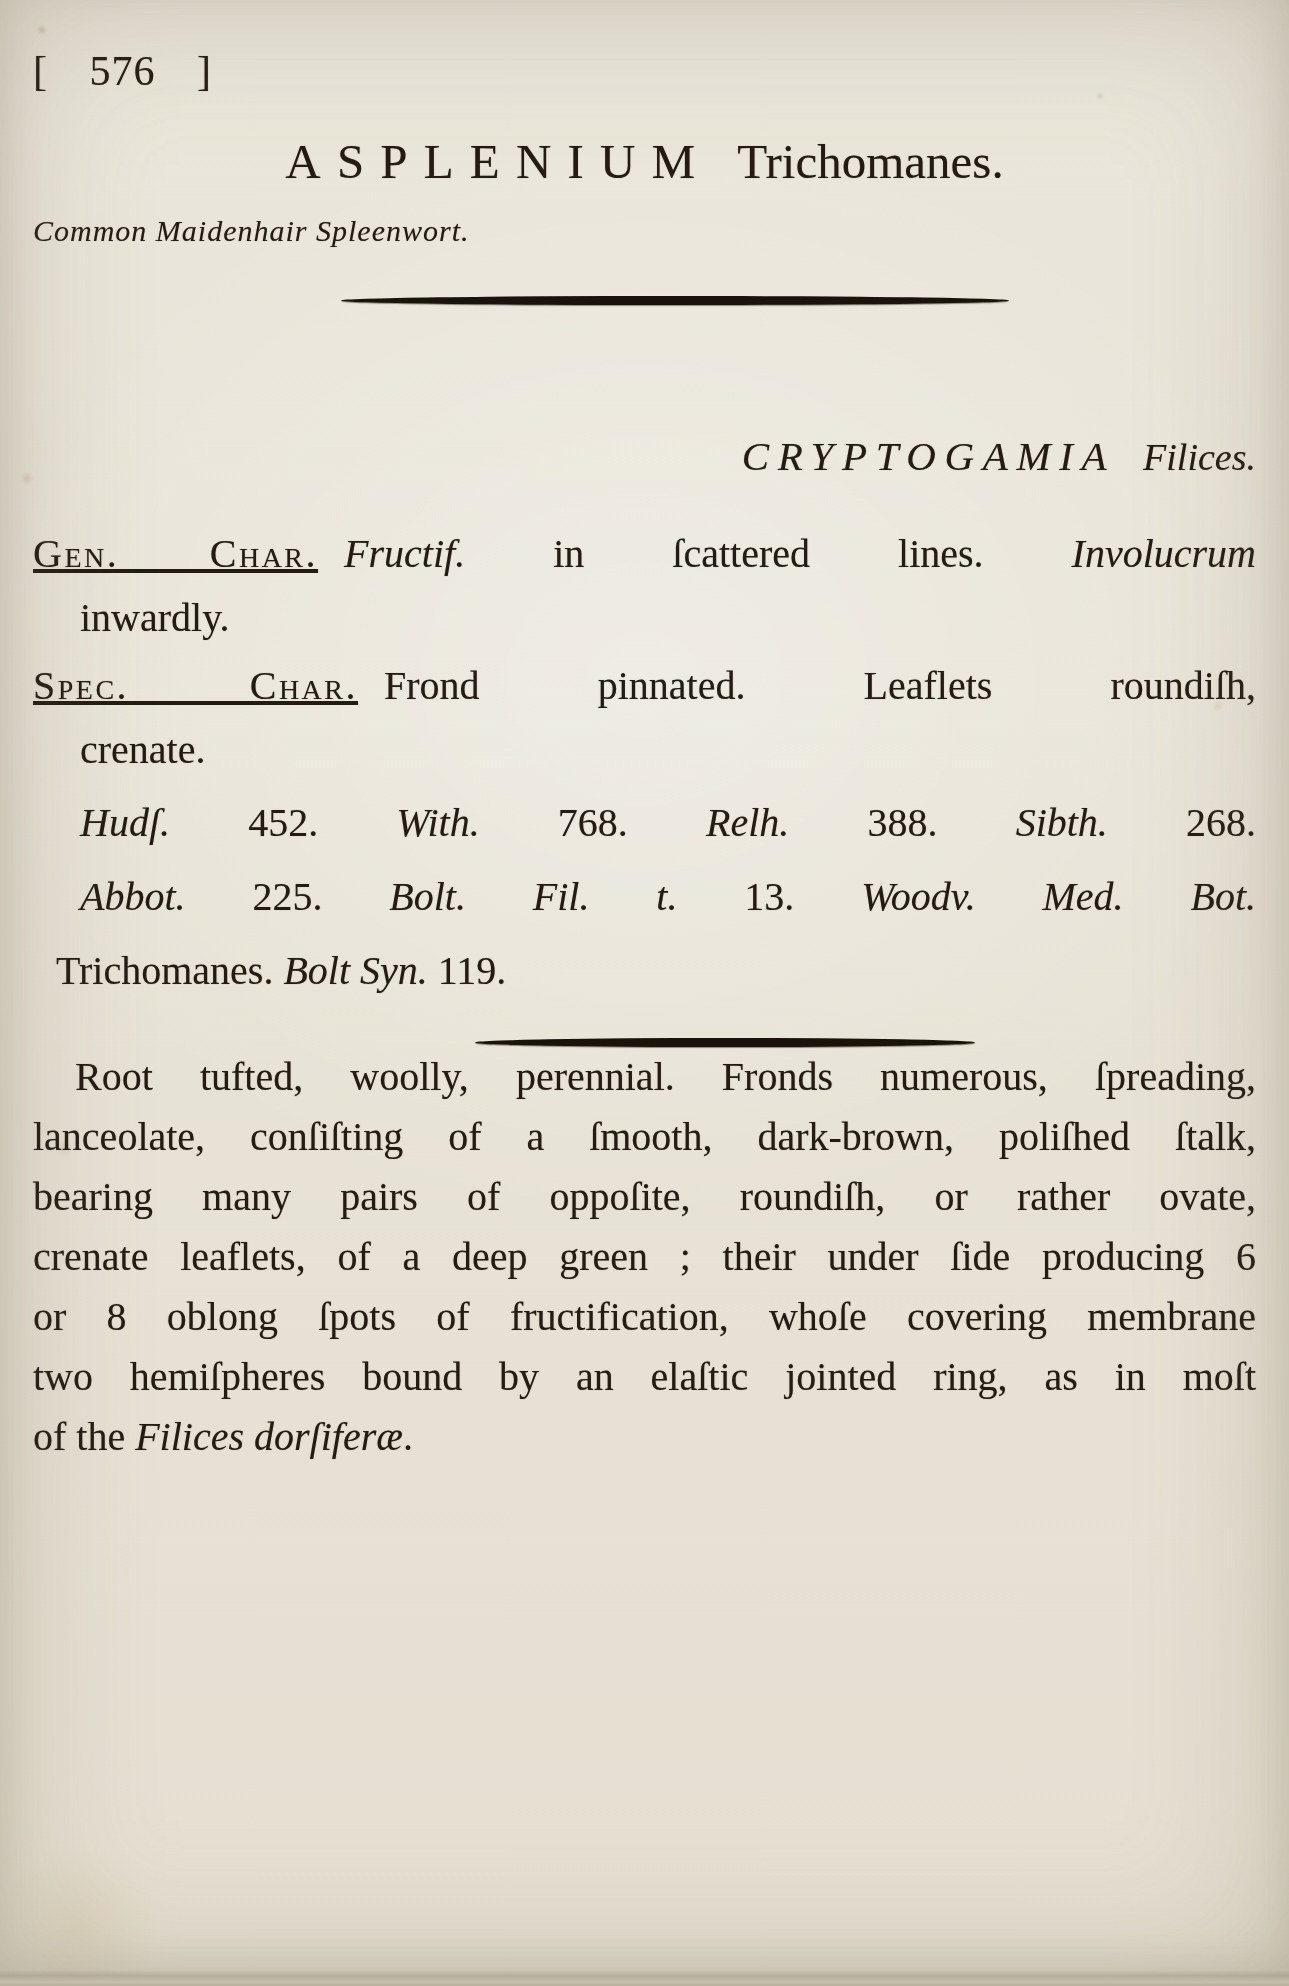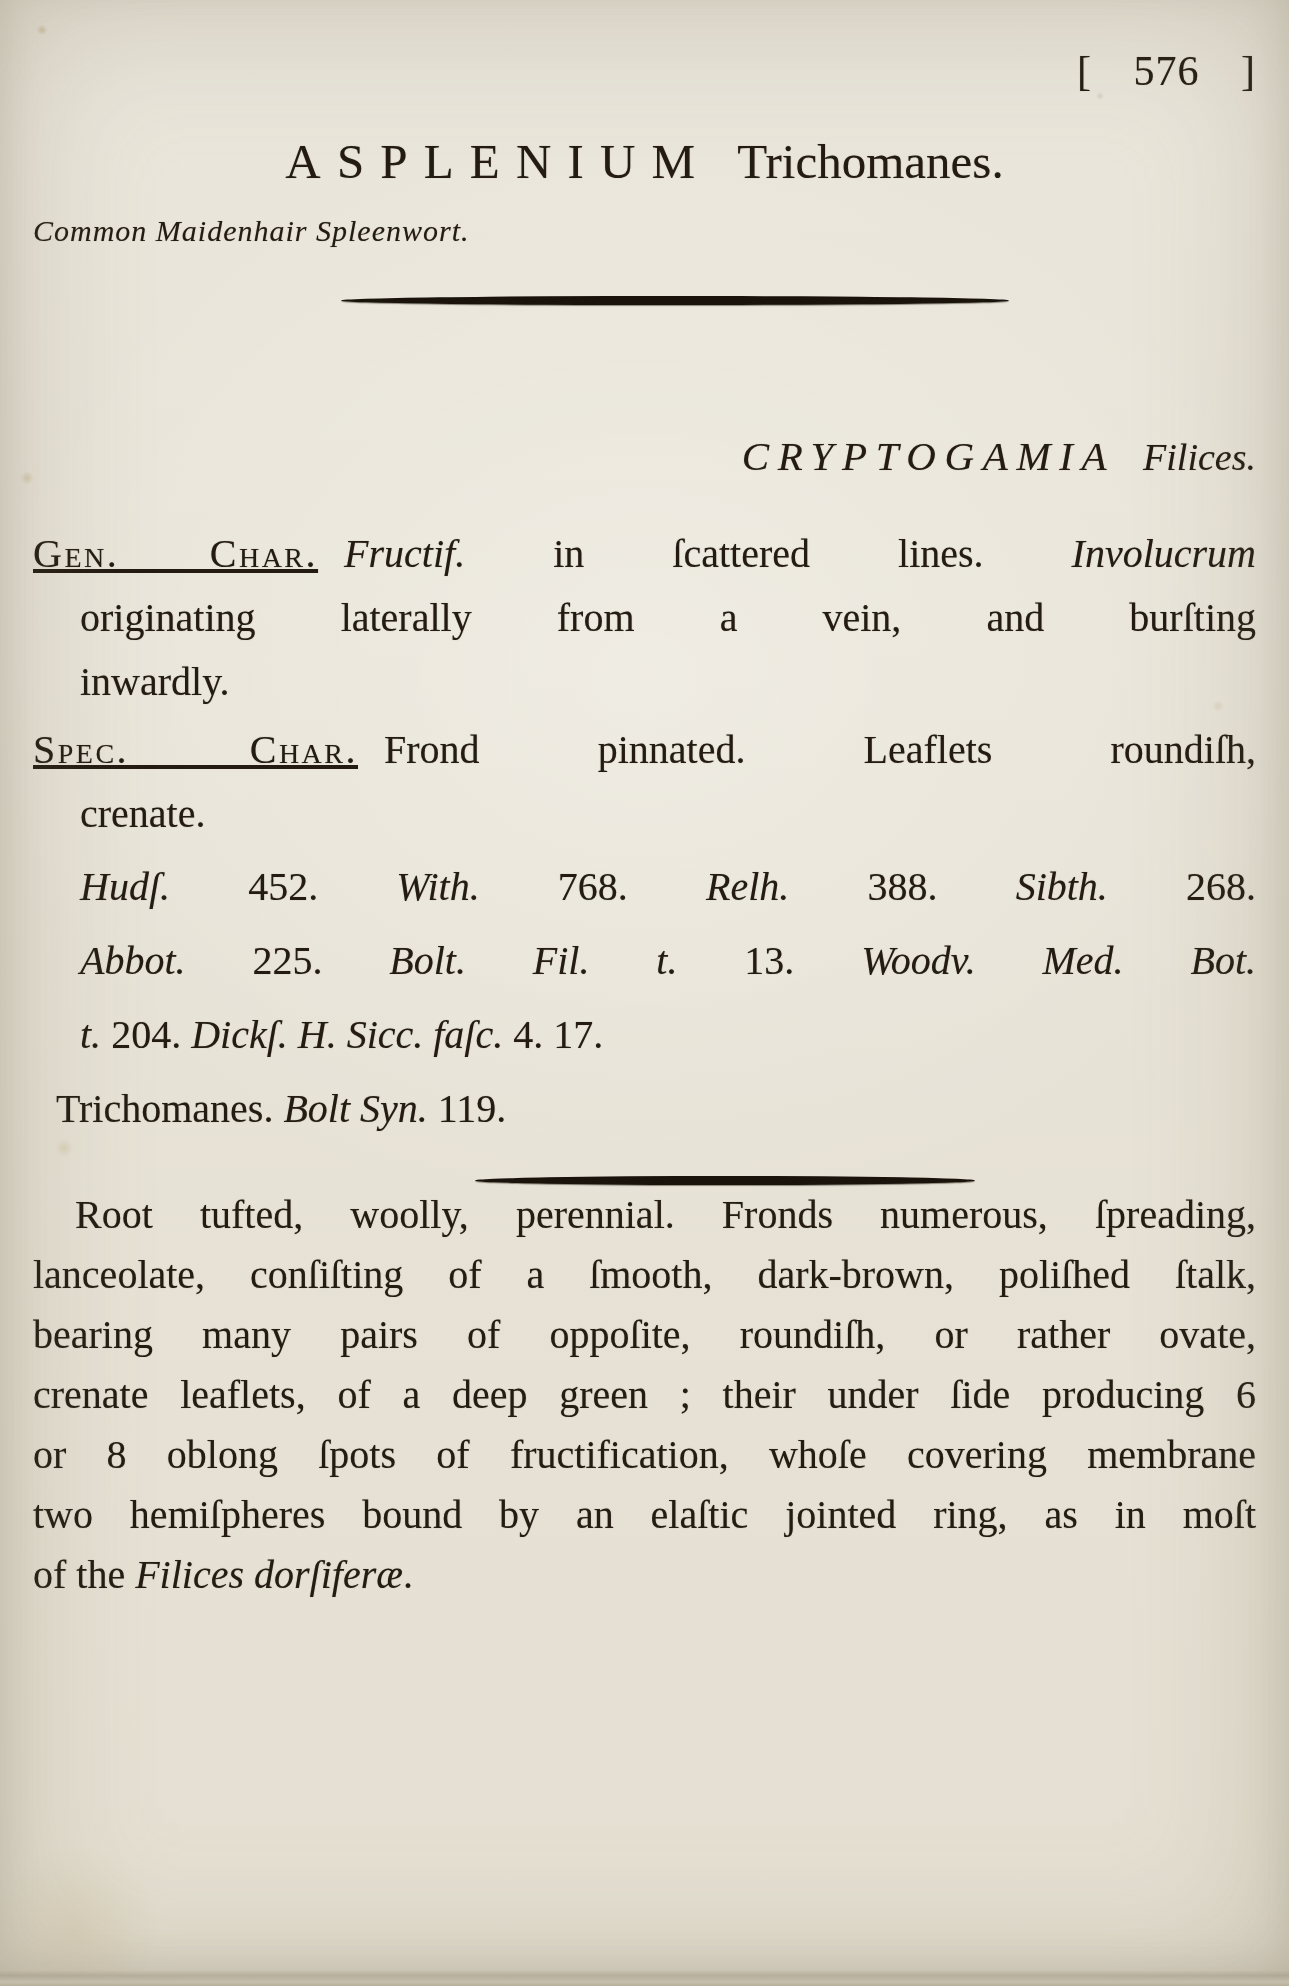--- a/index.html
+++ b/index.html
@@ -19,21 +19,21 @@
   }
   .vignette{position:absolute;inset:0;pointer-events:none;
     box-shadow:inset 0 0 150px rgba(120,105,80,.30), inset 0 -18px 40px rgba(110,98,78,.18);}
   .bottom-edge{position:absolute;left:0;right:0;bottom:0;height:16px;
     background:linear-gradient(rgba(150,140,118,0), rgba(140,130,108,.30) 35%, #c6bfae 75%, #b7af9c);}
   .page{
     position:absolute;inset:0;padding:44px 33px 0;box-sizing:border-box;
     color:#241c13;
     text-shadow:0 0 1px rgba(36,28,19,.38);
   }
-  .pagenum{text-align:right;font-size:42px;line-height:54px;word-spacing:30px;letter-spacing:1px;white-space:pre;}
+  .pagenum{text-align:left;font-size:42px;line-height:54px;word-spacing:30px;letter-spacing:1px;white-space:pre;}
   .title{margin-top:34px;text-align:center;font-size:49px;line-height:60px;white-space:nowrap;}
   .genus{letter-spacing:.33em;margin-right:26px;}
   .common{margin-top:10px;text-align:left;font-style:italic;font-size:30px;line-height:58px;letter-spacing:1px;}
   .rule{height:9px;background:#19130c;border-radius:50%;box-shadow:0 1px 1px rgba(25,19,12,.45);}
   .rule1{width:668px;margin:36px 0 0 308px;}
   .rule2{width:500px;margin:30px 0 0 442px;}
   .class-line{margin-top:126px;text-align:right;font-style:italic;font-size:41px;line-height:50px;white-space:nowrap;}
   .class-name{letter-spacing:.21em;margin-right:28px;}
   .order-name{font-size:38px;}
   .entries{margin-top:40px;font-size:40px;}
@@ -68,31 +68,29 @@
 
   <div class="rule rule1"></div>
 
   <div class="class-line">
     <span class="class-name">CRYPTOGAMIA</span><span class="order-name">Filices.</span>
   </div>
 
   <div class="entries">
     <div class="entry">
         <div class="line first j"><span class="seg sc gap">Gen. Char.</span><span class="seg it">Fructif.</span><span class="seg rm"> in ſcattered lines.  </span><span class="seg it">Involucrum</span></div>
-        <div class="line j"><span class="seg rm">originating laterally from a vein, and burſting</span></div>
         <div class="line"><span class="seg rm">inwardly.</span></div>
       </div>
     <div class="entry">
         <div class="line first j"><span class="seg sc gap">Spec. Char.</span><span class="seg rm">Frond pinnated.  Leaflets roundiſh,</span></div>
         <div class="line"><span class="seg rm">crenate.</span></div>
       </div>
     <div class="entry syn">
         <div class="line j"><span class="seg it">Hudſ.</span><span class="seg rm"> 452.  </span><span class="seg it">With.</span><span class="seg rm"> 768.  </span><span class="seg it">Relh.</span><span class="seg rm"> 388.  </span><span class="seg it">Sibth.</span><span class="seg rm"> 268.</span></div>
         <div class="line j"><span class="seg it">Abbot.</span><span class="seg rm"> 225.  </span><span class="seg it">Bolt. Fil. t.</span><span class="seg rm"> 13.  </span><span class="seg it">Woodv. Med. Bot.</span></div>
-        <div class="line"><span class="seg it">t.</span><span class="seg rm"> 204.  </span><span class="seg it">Dickſ. H. Sicc. faſc.</span><span class="seg rm"> 4. 17.</span></div>
         <div class="line half"><span class="seg rm">Trichomanes.  </span><span class="seg it">Bolt Syn.</span><span class="seg rm"> 119.</span></div>
       </div>
   </div>
 
   <div class="rule rule2"></div>
 
   <div class="para para2">
       <div class="line ind j"><span class="seg rm">Root tufted, woolly, perennial.  Fronds numerous, ſpreading,</span></div>
       <div class="line j"><span class="seg rm">lanceolate, conſiſting of a ſmooth, dark-brown, poliſhed ſtalk,</span></div>
       <div class="line j"><span class="seg rm">bearing many pairs of oppoſite, roundiſh, or rather ovate,</span></div>

